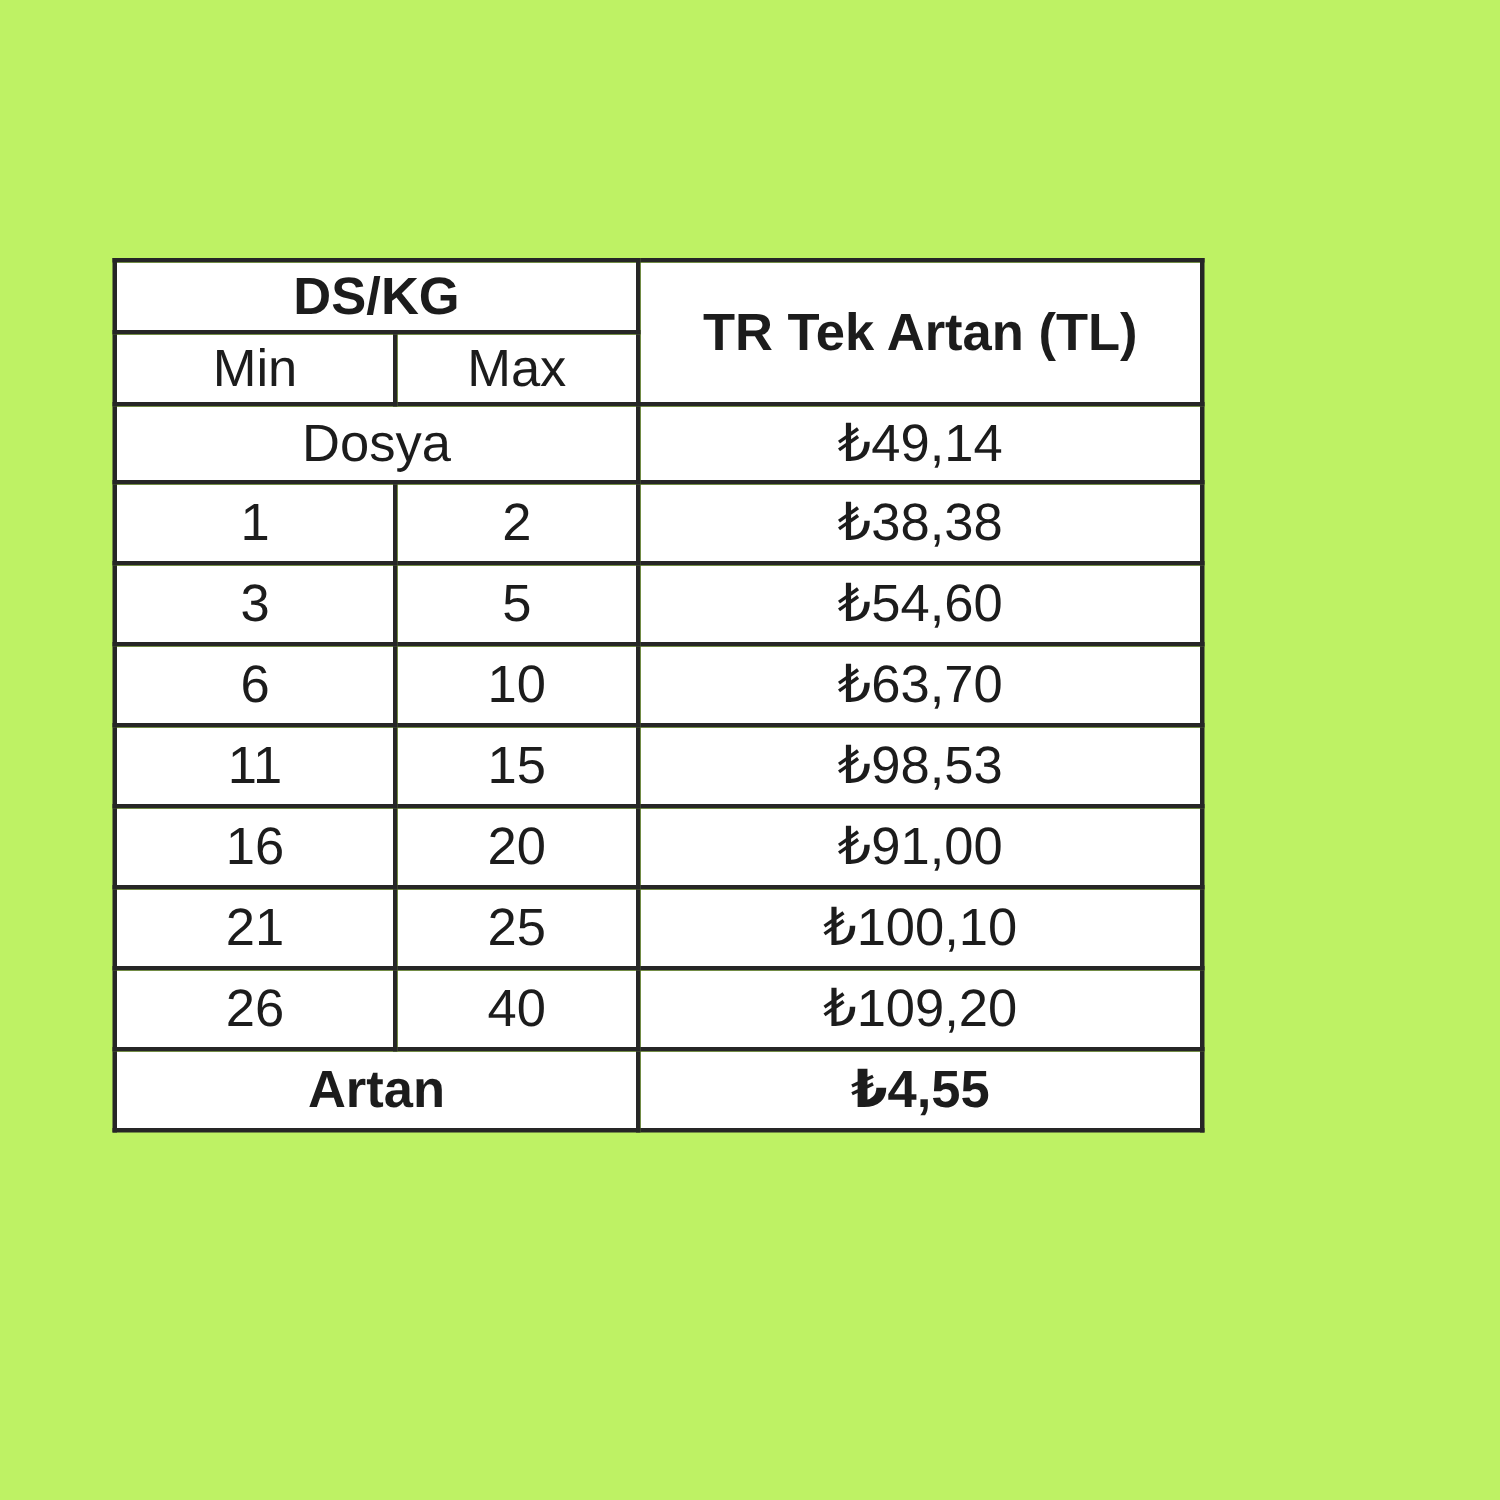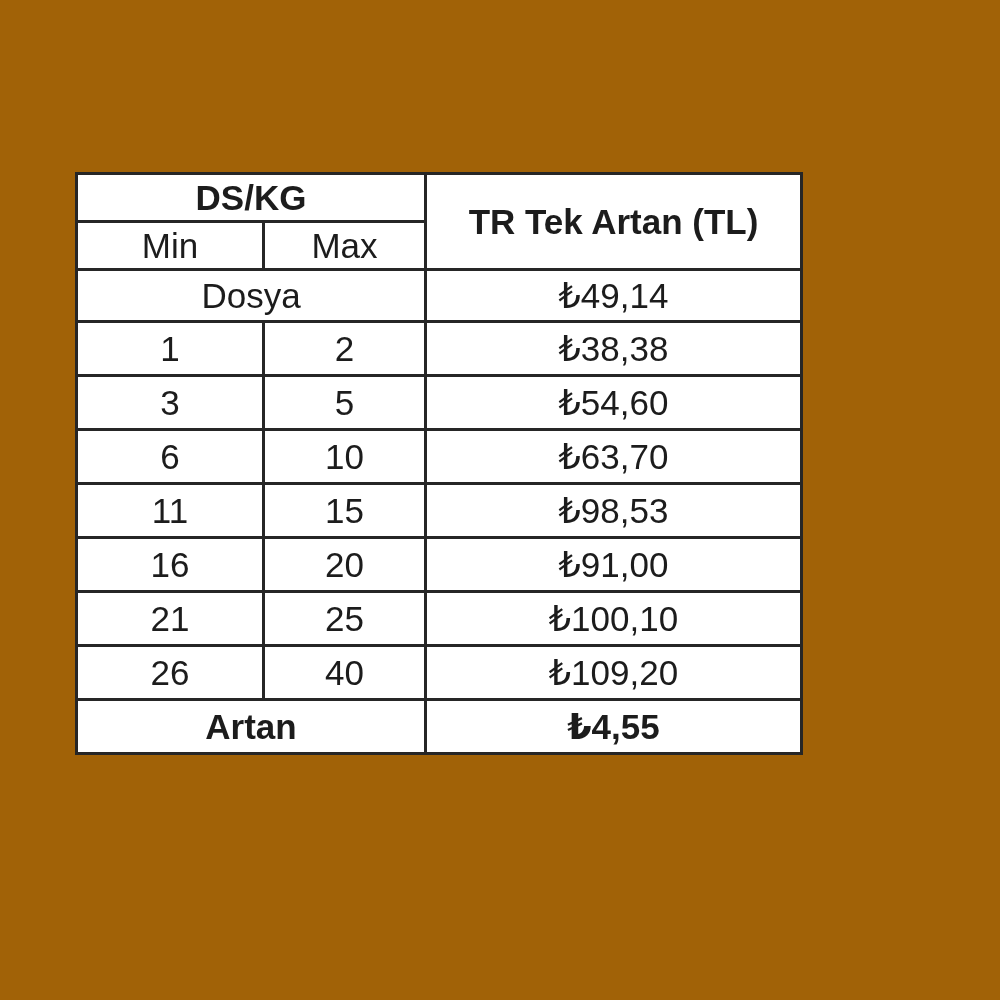--- a/index.html
+++ b/index.html
@@ -11,21 +11,21 @@
     height: 1000px;
     background: #ffffff;
     font-family: "Liberation Sans", "DejaVu Sans", sans-serif;
     color: #1c1c1c;
     position: relative;
     overflow: hidden;
   }
   .canvas {
     position: absolute;
     inset: 0;
-    background: #a16207;
+    background: #bef264;
   }
   table.price-table {
     position: absolute;
     left: 75px;
     top: 172px;
     width: 725px;
     border-collapse: collapse;
     table-layout: fixed;
   }
   table.price-table td {

